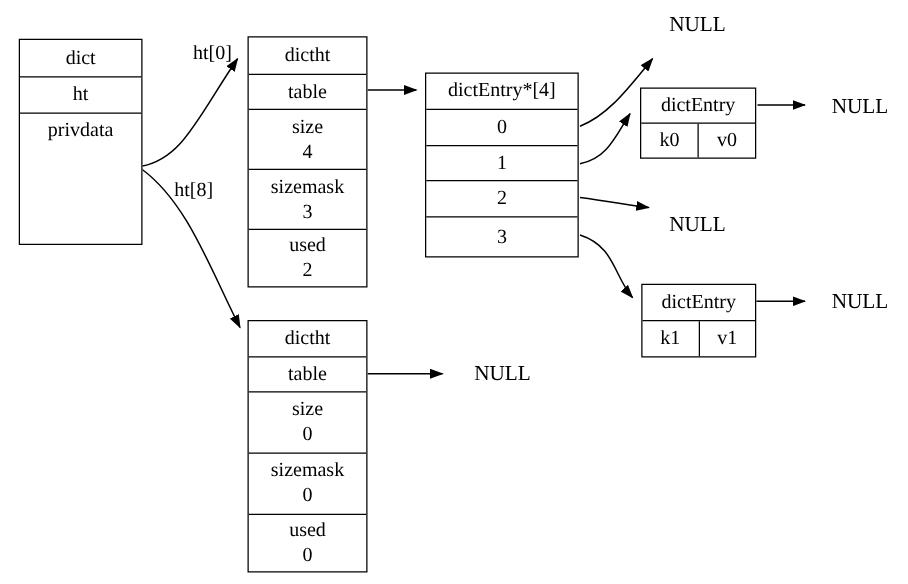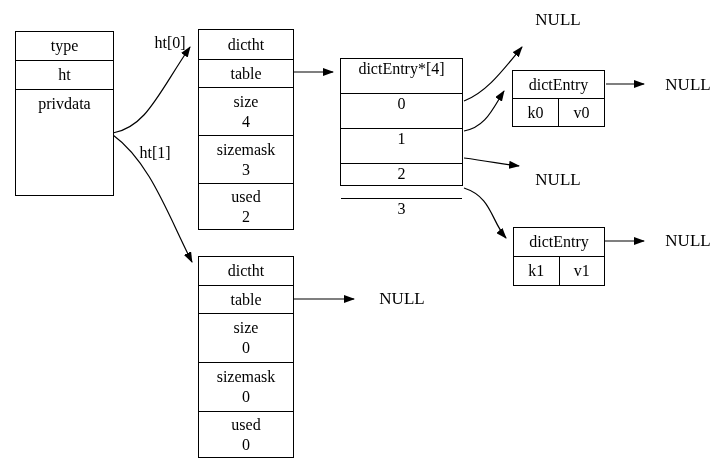--- a/index.html
+++ b/index.html
@@ -47,33 +47,33 @@
       <path d="M464,131 C486,127 493,108 504,91" marker-end="url(#arrow)"></path>
       <path d="M606,84 L644,84" marker-end="url(#arrow)"></path>
       <path d="M464,158 C487,161 503,164 519,166" marker-end="url(#arrow)"></path>
       <path d="M464,188 C492,197 491,221 506,238" marker-end="url(#arrow)"></path>
       <path d="M605,241 L644,241" marker-end="url(#arrow)"></path>
       <path d="M294,299 L354,299" marker-end="url(#arrow)"></path>
     </g>
   </svg>
 
   <div class="box" style="left:15px; top:31px; width:99px; height:165px;">
-    <div class="row" style="height:28px;">
-      <span>type</span>
+    <div class="row" style="height:29px;">
+      <span>dict</span>
     </div>
     <div class="row" style="height:29px;">
       <span>ht</span>
     </div>
     <div class="row" style="height:29px;">
       <span>privdata</span>
     </div>
   </div>
 
   <div class="edge-label" style="left:145px; top:34px; width:50px; text-align:center;">ht[0]</div>
-  <div class="edge-label" style="left:130px; top:144px; width:50px; text-align:center;">ht[1]</div>
+  <div class="edge-label" style="left:130px; top:144px; width:50px; text-align:center;">ht[8]</div>
 
   <div class="box" style="left:198px; top:29px; width:96px; height:201px;">
     <div class="row" style="height:29px;">
       <span>dictht</span>
     </div>
     <div class="row" style="height:28px;">
       <span>table</span>
     </div>
     <div class="row" style="height:48px;">
       <span>size</span>
@@ -103,21 +103,21 @@
     <div class="row" style="height:49px;">
       <span>sizemask</span>
       <span>0</span>
     </div>
     <div class="row" style="flex:1;">
       <span>used</span>
       <span>0</span>
     </div>
   </div>
 
-  <div class="box" style="left:340px; top:58px; width:123px; height:128px;gap:14px;">
+  <div class="box" style="left:340px; top:58px; width:123px; height:148px;">
     <div class="row" style="height:28px;">
       <span>dictEntry*[4]</span>
     </div>
     <div class="row" style="height:29px;">
       <span>0</span>
     </div>
     <div class="row" style="height:28px;">
       <span>1</span>
     </div>
     <div class="row" style="height:29px;">

